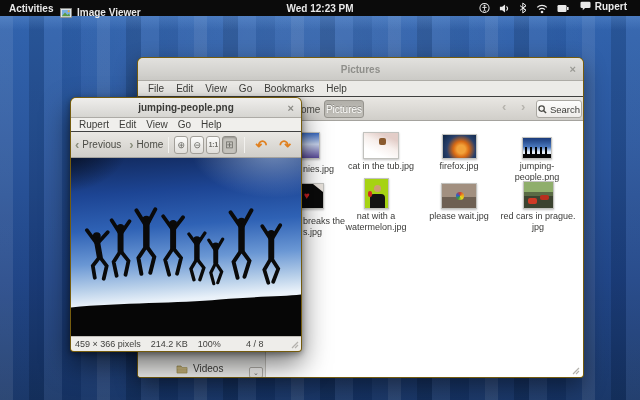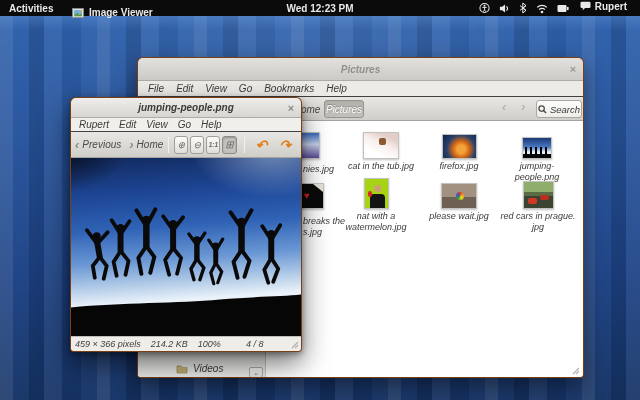--- a/index.html
+++ b/index.html
@@ -18,25 +18,25 @@
       linear-gradient(180deg, #2e62ae 0%, #27549c 35%, #1d4285 70%, #163466 100%);
   }
 
   
   .topbar { position:absolute; left:0; top:0; width:640px; height:16px; background:#0b0b0b;
     color:#e9e9e9; font-size:10px; font-weight:bold; display:flex; align-items:center; z-index:50; }
   .topbar .hot { padding:0 9px; height:16px; display:flex; align-items:center; gap:5px; cursor:default; }
   .topbar .clock { position:absolute; left:50%; transform:translateX(-50%); }
   .tray { position:absolute; right:13px; top:0; height:16px; display:flex; align-items:center; gap:9px; }
   .tray svg { display:block; }
-  .appmenu { position:absolute; left:72px; top:0; height:25px; display:flex; align-items:center; gap:5px; }
+  .appmenu { position:absolute; left:60px; top:0; height:25px; display:flex; align-items:center; gap:5px; }
 
   
   .window { position:absolute; border:1px solid rgba(20,20,20,0.55); border-radius:6px 6px 4px 4px;
-    background:#f97316; overflow:hidden;font-style:italic; }
+    background:#eab308; overflow:hidden; }
   .win-nautilus { left:137px; top:57px; width:447px; height:321px; z-index:2;
     box-shadow:0 8px 22px rgba(0,0,0,0.45); }
   .win-viewer { left:70px; top:97px; width:232px; height:255px; z-index:3;
     box-shadow:0 12px 28px rgba(0,0,0,0.55), 0 2px 6px rgba(0,0,0,0.4); }
 
   .titlebar { height:23px; display:flex; align-items:center; justify-content:center; position:relative;
     background:linear-gradient(#e2e1de,#cbcac6); border-bottom:1px solid #adaba6;
     font-size:10px; font-weight:bold; color:#8f8f8b; }
   .win-viewer .titlebar { height:20px; background:linear-gradient(#efeeec,#d6d5d1); color:#3a3a37; }
   .close-btn { position:absolute; right:7px; top:50%; transform:translateY(-50%);

